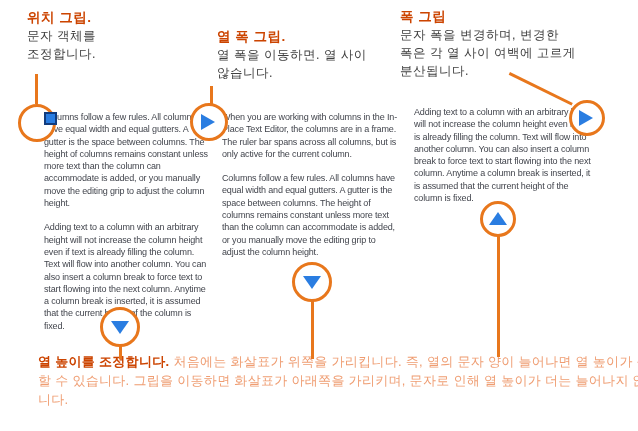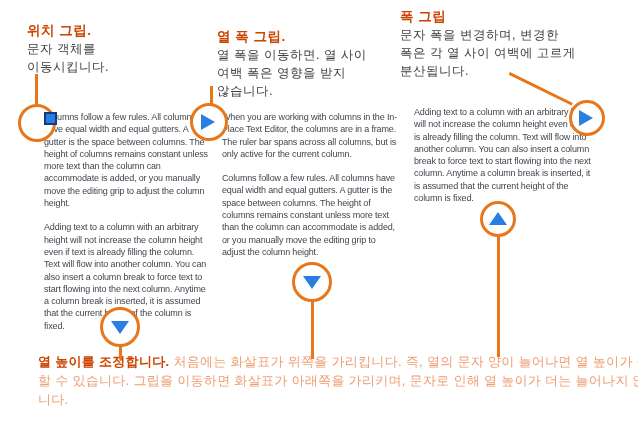--- a/index.html
+++ b/index.html
@@ -47,30 +47,29 @@
     position:absolute; left:8px; top:352px; width:626px; z-index:2;
     font-size:13px; line-height:19px; color:#ef9d72; letter-spacing:0.3px;margin-left:30px;
   }
   .footer-title { font-weight:bold; color:#cc4400; margin-right:4px; }
 </style>
 </head>
 <body>
 
 <div class="canvas">
 
-  <div class="callout" style="left:27px; top:22px;">
+  <div class="callout" style="left:27px; top:9px;">
     <div class="callout-title">위치 그립.</div>
     <div class="callout-line">문자 객체를</div>
-    <div class="callout-line">이동시킵니다.</div>
+    <div class="callout-line">조정합니다.</div>
   </div>
 
   <div class="callout" style="left:217px; top:28px;">
     <div class="callout-title">열 폭 그립.</div>
     <div class="callout-line">열 폭을 이동하면. 열 사이</div>
-    <div class="callout-line">여백 폭은 영향을 받지</div>
     <div class="callout-line">않습니다.</div>
   </div>
 
   <div class="callout" style="left:400px; top:8px;">
     <div class="callout-title">폭 그립</div>
     <div class="callout-line">문자 폭을 변경하며, 변경한</div>
     <div class="callout-line">폭은 각 열 사이 여백에 고르게</div>
     <div class="callout-line">분산됩니다.</div>
   </div>
 

